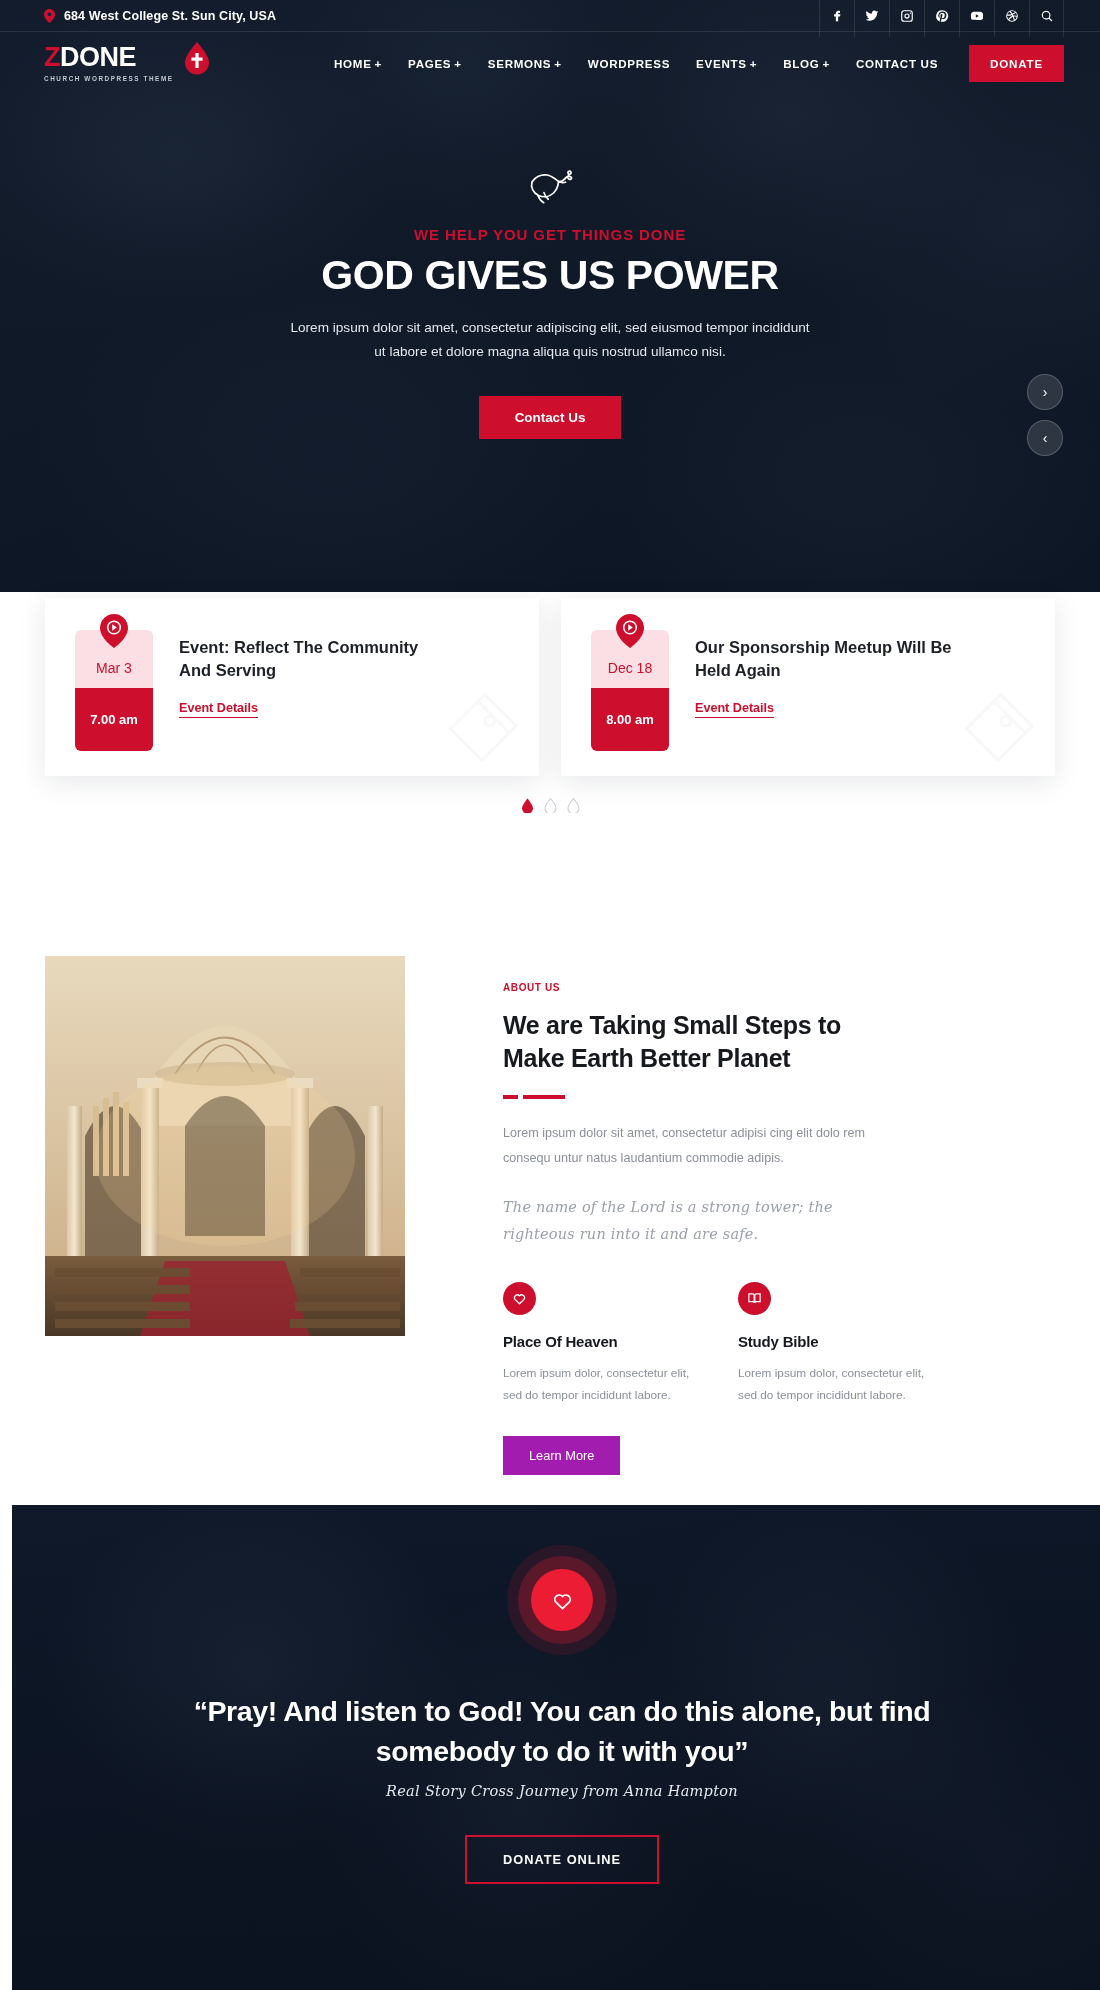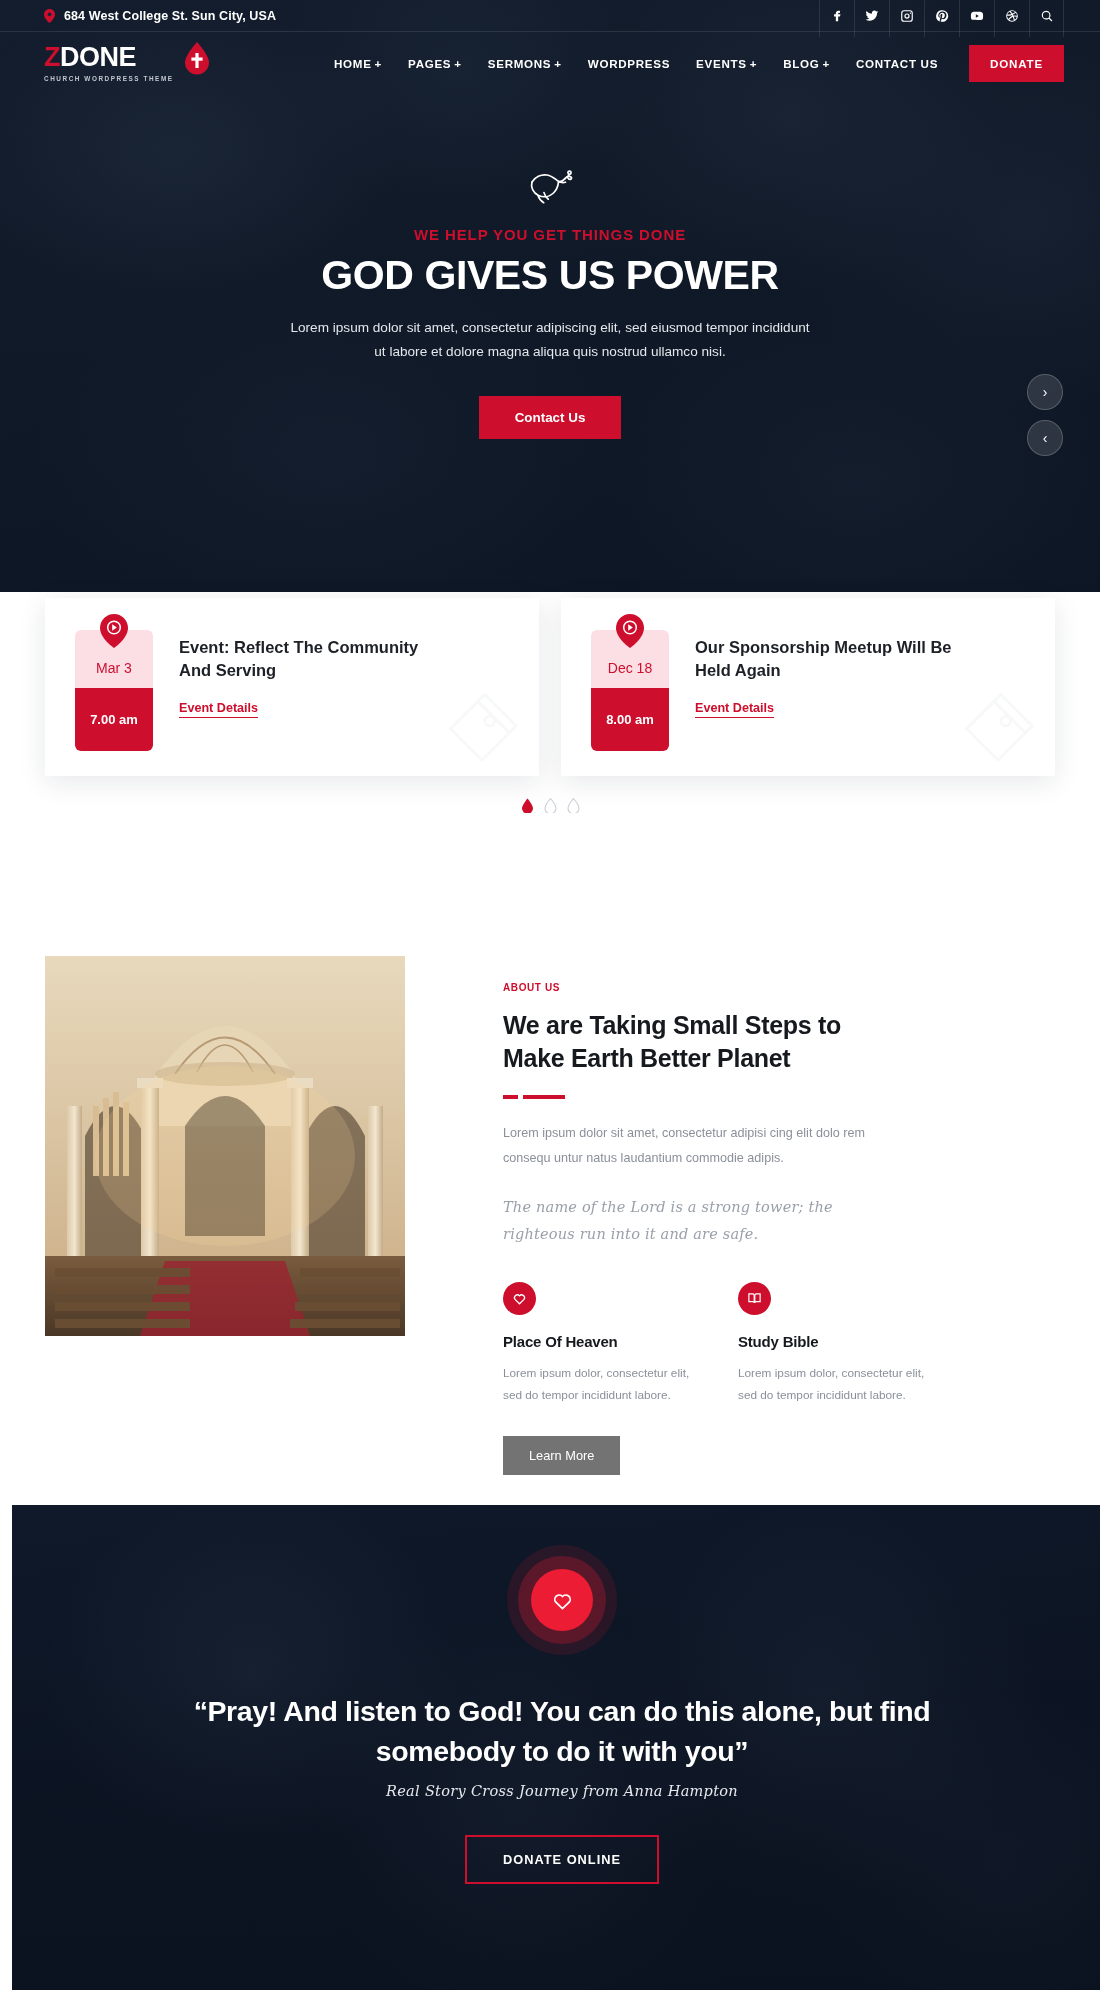--- a/index.html
+++ b/index.html
@@ -239,21 +239,21 @@
     margin-bottom: 18px;
   }
   .feat-icon svg { width: 15px; height: 15px; }
   .feat-title {
     font-size: 15px; font-weight: 800; color: #16191d; margin-bottom: 13px;
     letter-spacing: -.2px;
   }
   .feat-p { font-size: 11.8px; color: #8a8f99; line-height: 1.85; }
   .learn-btn {
     margin-top: 30px;
-    background: #737373; color: #fff; border: none; cursor: pointer;
+    background: #a21caf; color: #fff; border: none; cursor: pointer;
     font-size: 12.8px; font-weight: 500;
     padding: 12px 26px;
   }
 
   
   .testi {
     position: absolute; top: 1505px; left: 12px;
     width: 1100px; height: 498px; overflow: hidden;
     background: #0f1a2c;
   }

